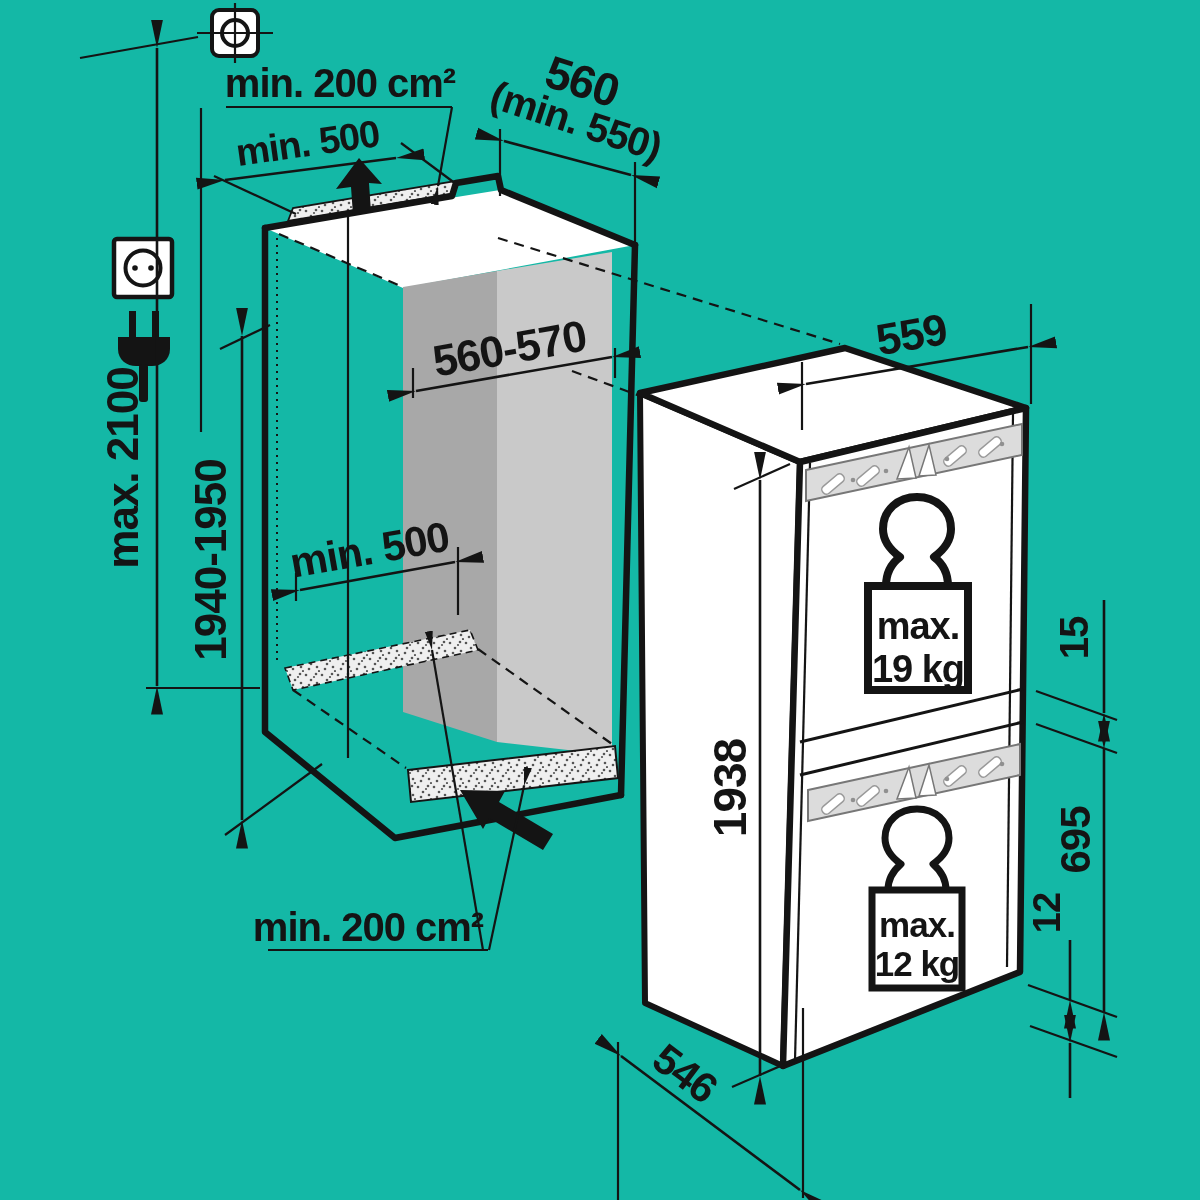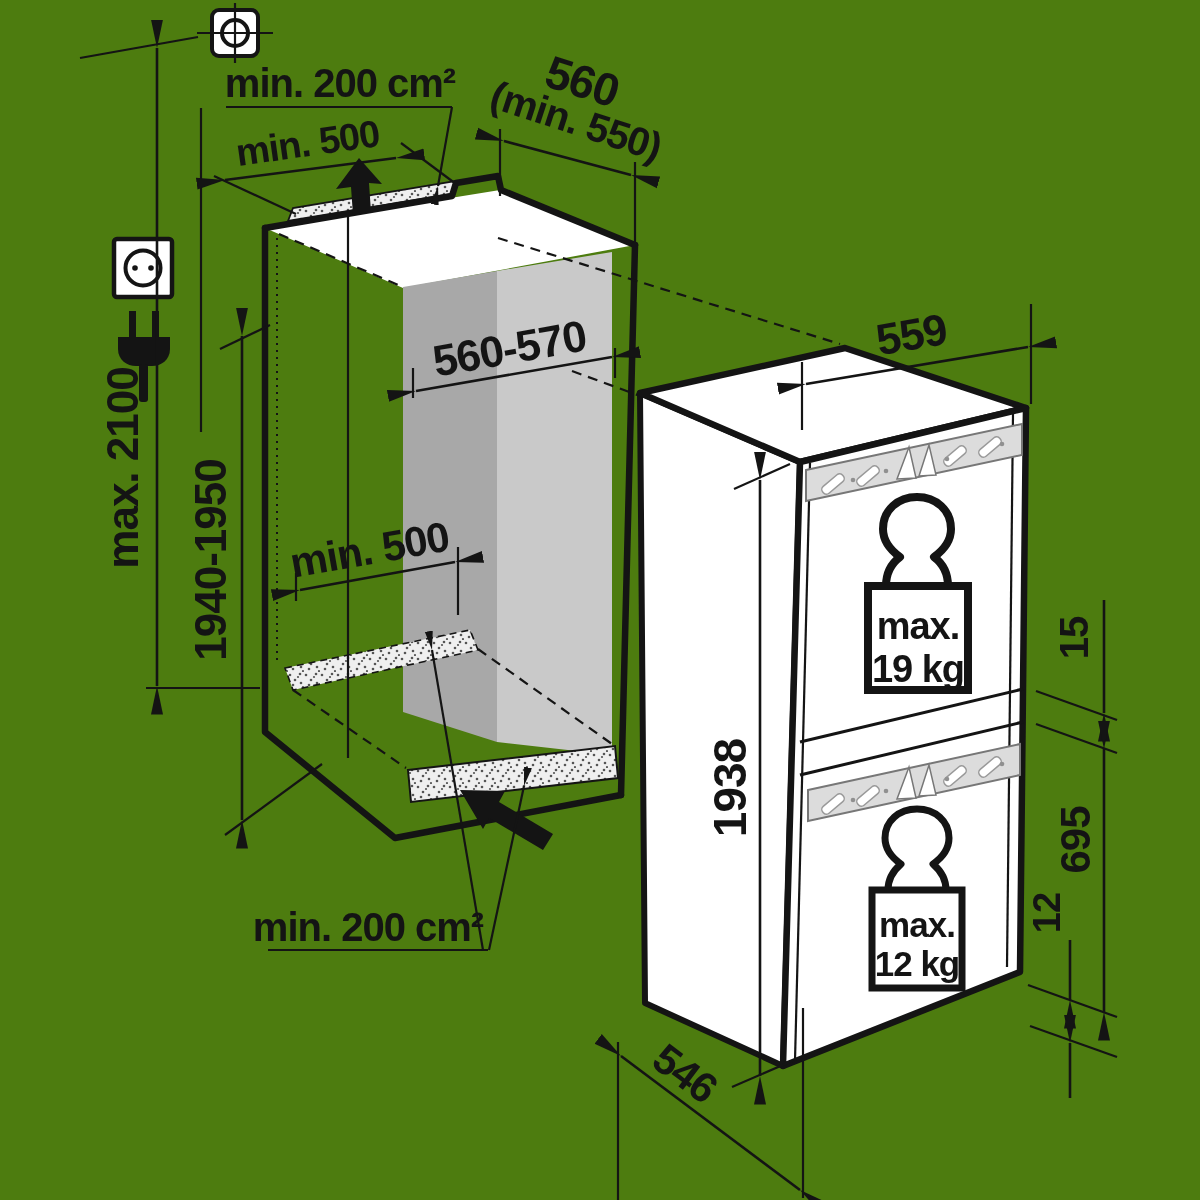--- a/index.html
+++ b/index.html
@@ -1,16 +1,16 @@
 <!DOCTYPE html>
 <html><head>
 <meta charset="utf-8">
 <style>
   html,body{margin:0;padding:0;background:#ffffff;}
-  .stage{width:1200px;height:1200px;background:#4d7c0f;position:relative;}
+  .stage{width:1200px;height:1200px;background:#14b8a6;position:relative;}
   svg{display:block;}
   .t{font-family:"Liberation Sans", sans-serif;font-weight:bold;fill:#141414;
      text-anchor:middle;dominant-baseline:middle;letter-spacing:-1px;}
   .thick{stroke:#141414;stroke-width:6.5;fill:none;stroke-linejoin:round;stroke-linecap:round;}
   .thin{stroke:#141414;stroke-width:2.2;fill:none;}
   .dim{stroke:#141414;stroke-width:2.6;fill:none;}
   .dashed{stroke:#141414;stroke-width:2.2;fill:none;stroke-dasharray:10 7;}
   .dotted{stroke:#141414;stroke-width:2;fill:none;stroke-dasharray:2 5;}
 </style>
 </head>

